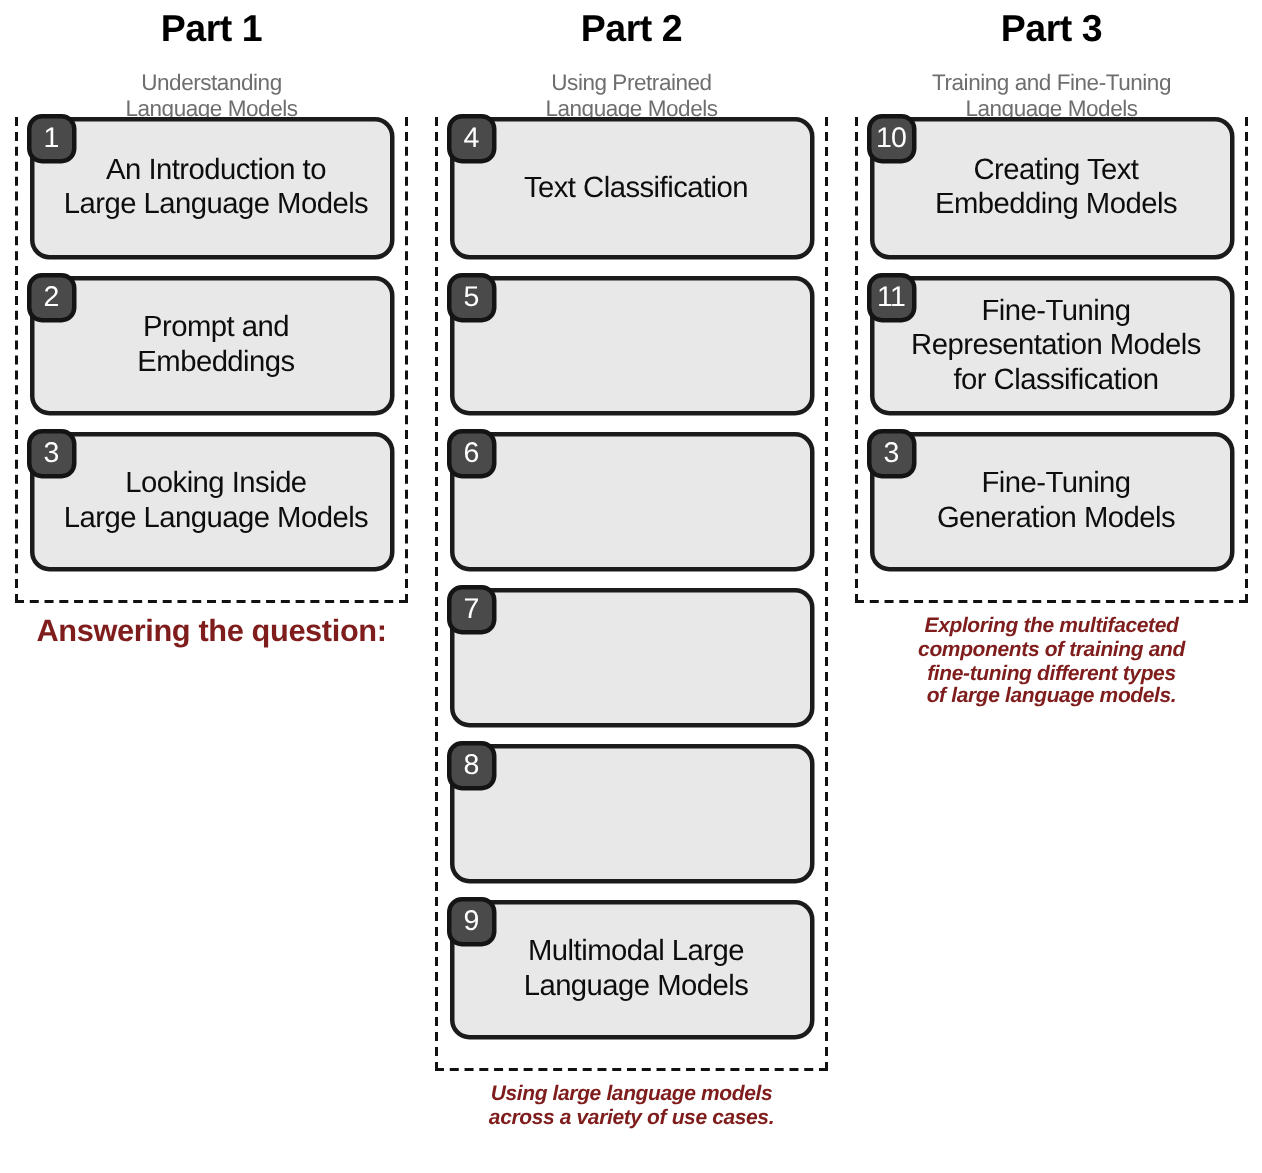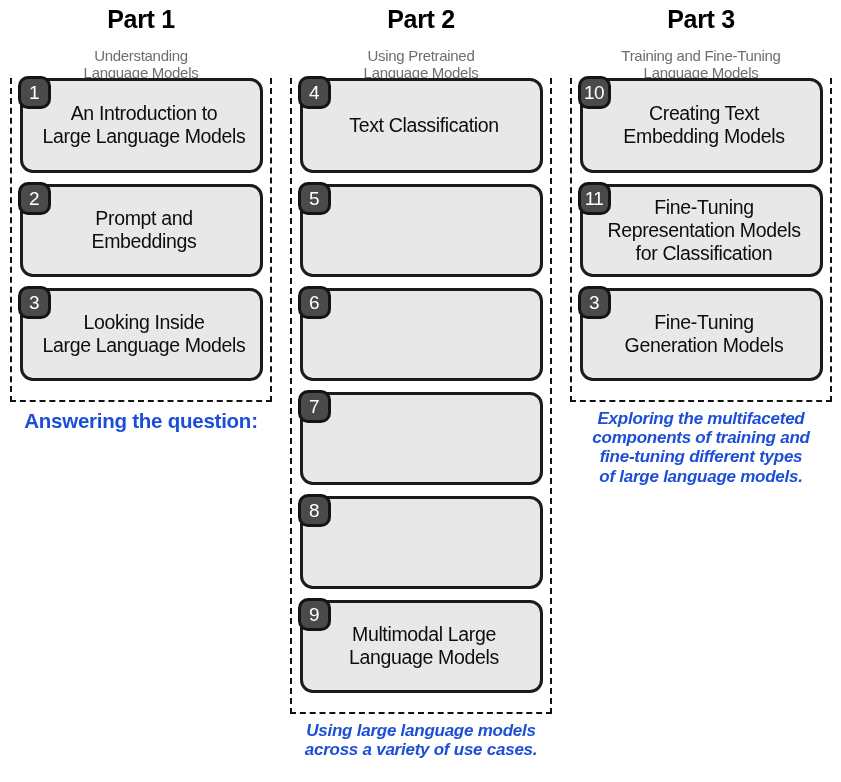--- a/index.html
+++ b/index.html
@@ -112,30 +112,30 @@
 
   
   .h95  { height: 95px; }
   .h93  { height: 93px; }
 
   
   .caption {
     width: 270px;
     margin: 7px auto 0 auto;
     text-align: center;
-    color: #1d4ed8;
+    color: #7f1d1d;
     letter-spacing: -0.25px;
   }
   .caption .line-bold {
     font-size: 20.5px;
     font-weight: bold;
     line-height: 1.14;
   }
   .caption .line-italic {
-    font-size: 17px;
+    font-size: 14px;
     font-style: italic;
     font-weight: bold;
     line-height: 1.14;
     white-space: pre-line;
   }
   .caption.plain .line-italic {
     font-weight: bold;
   }
 </style>
 </head>

